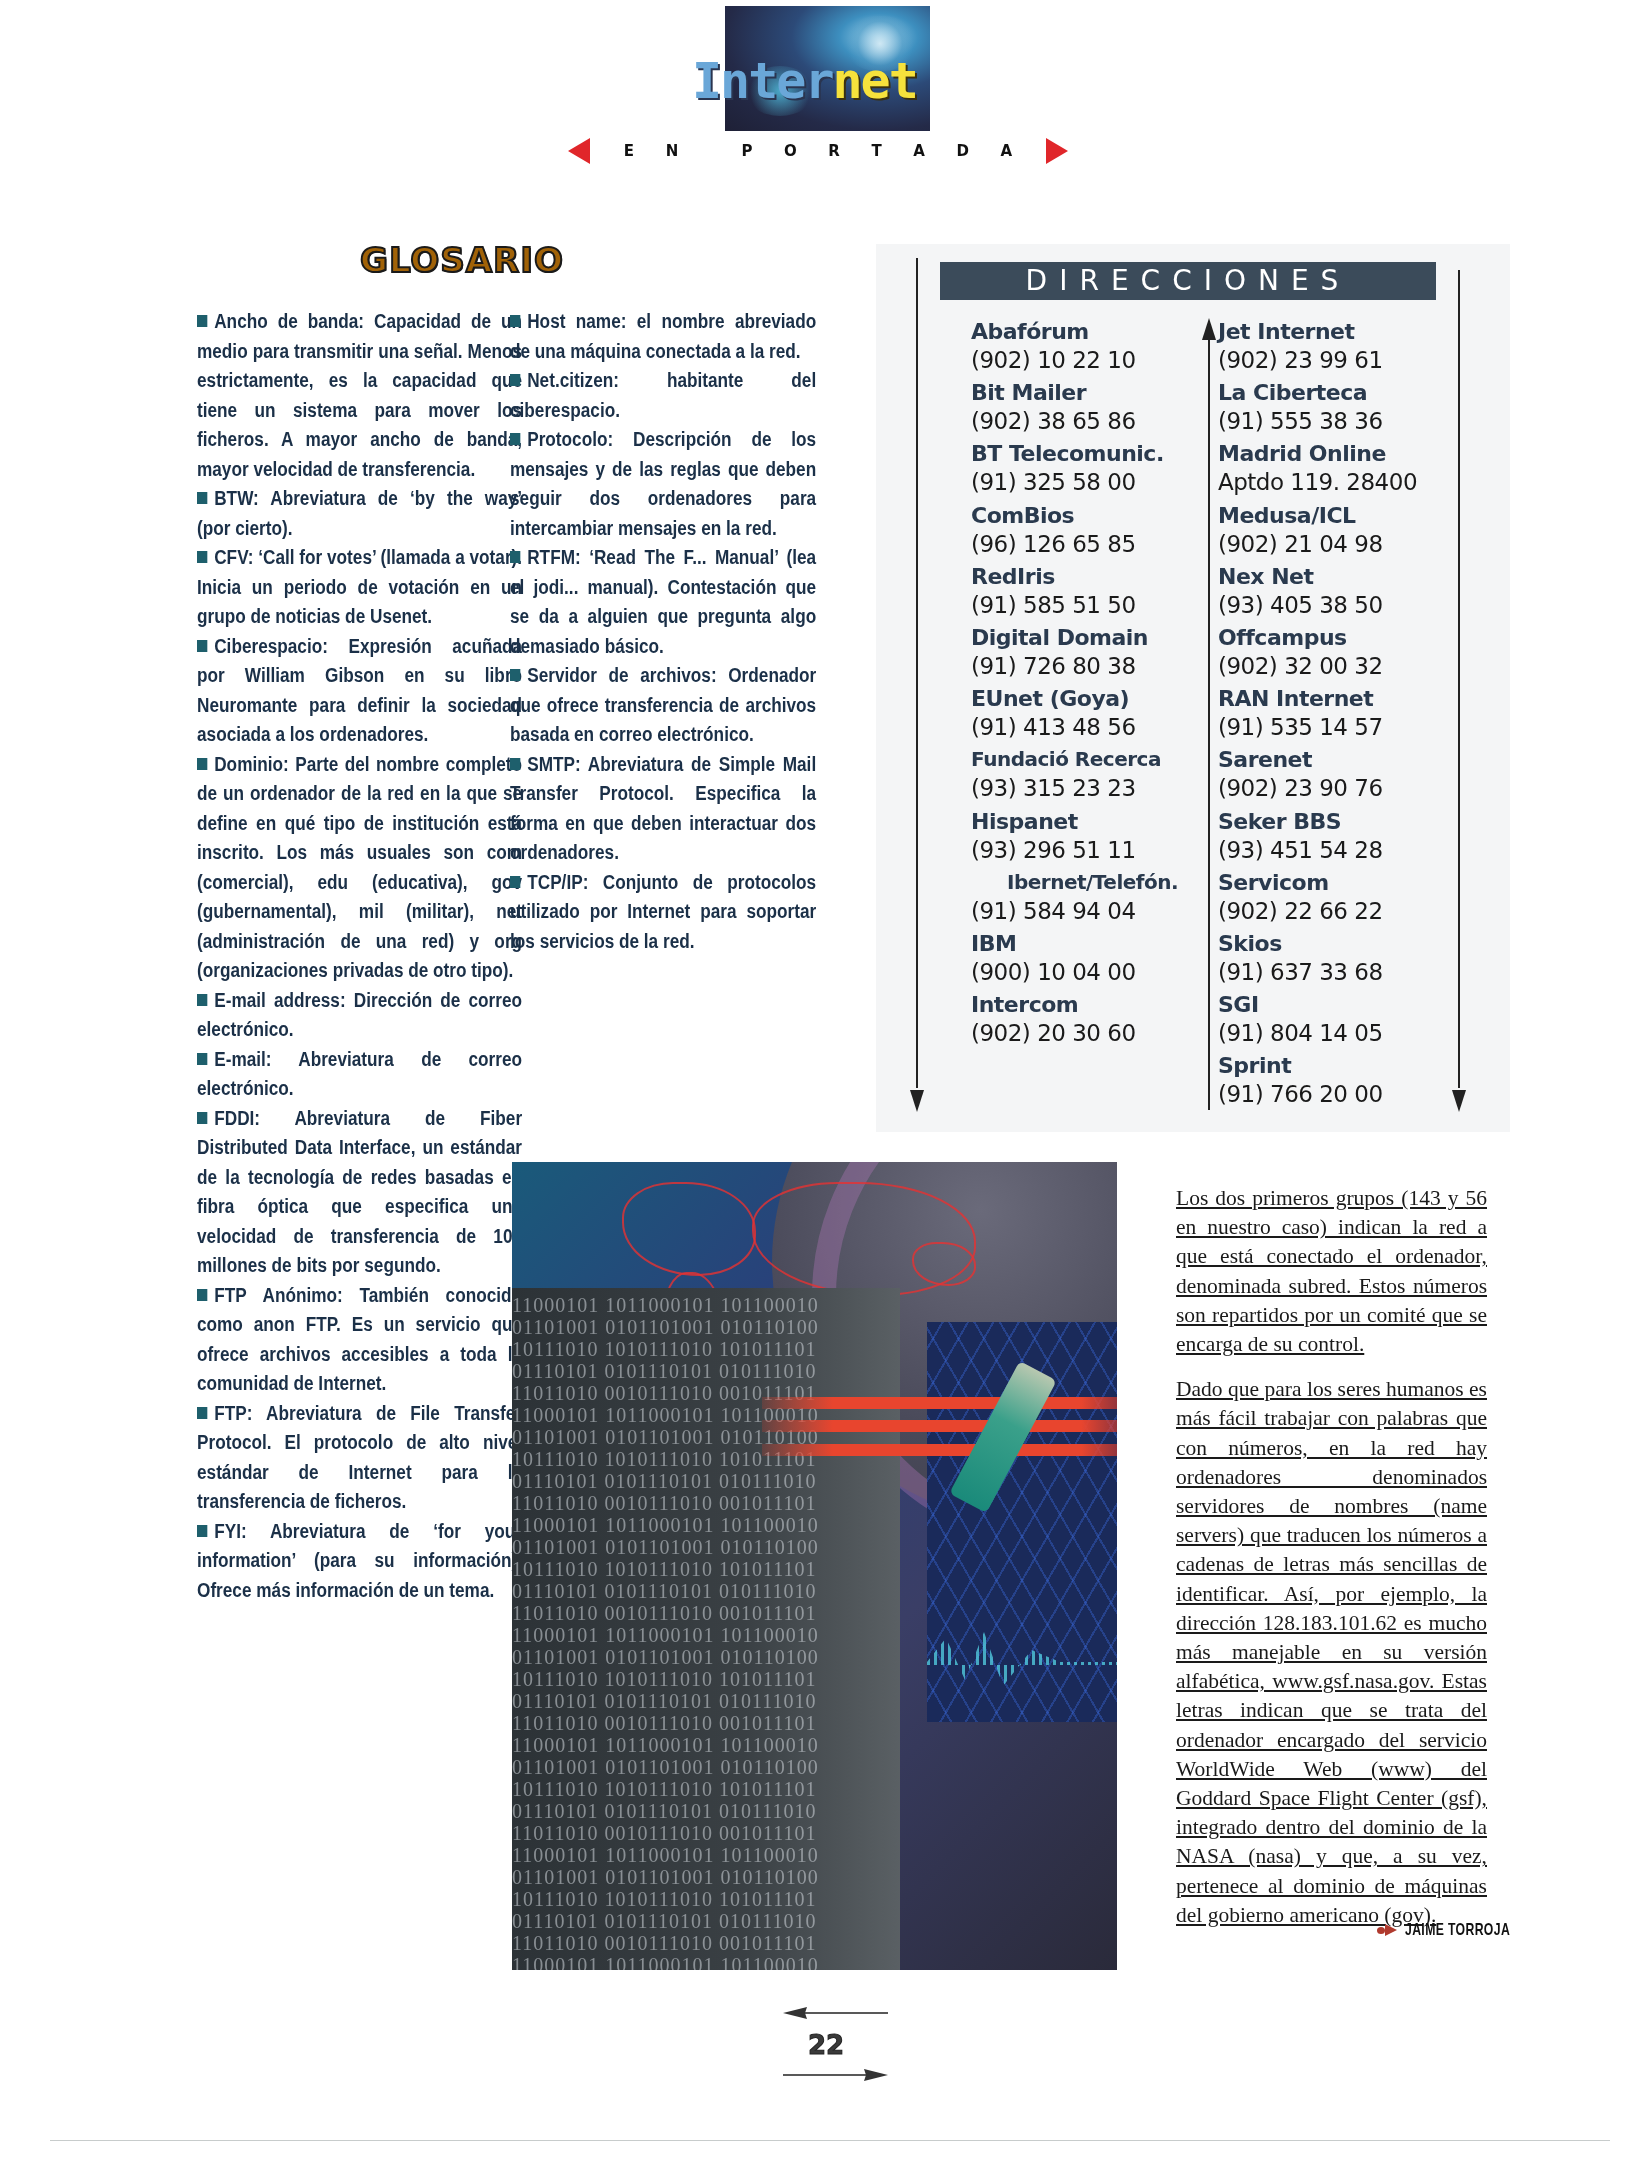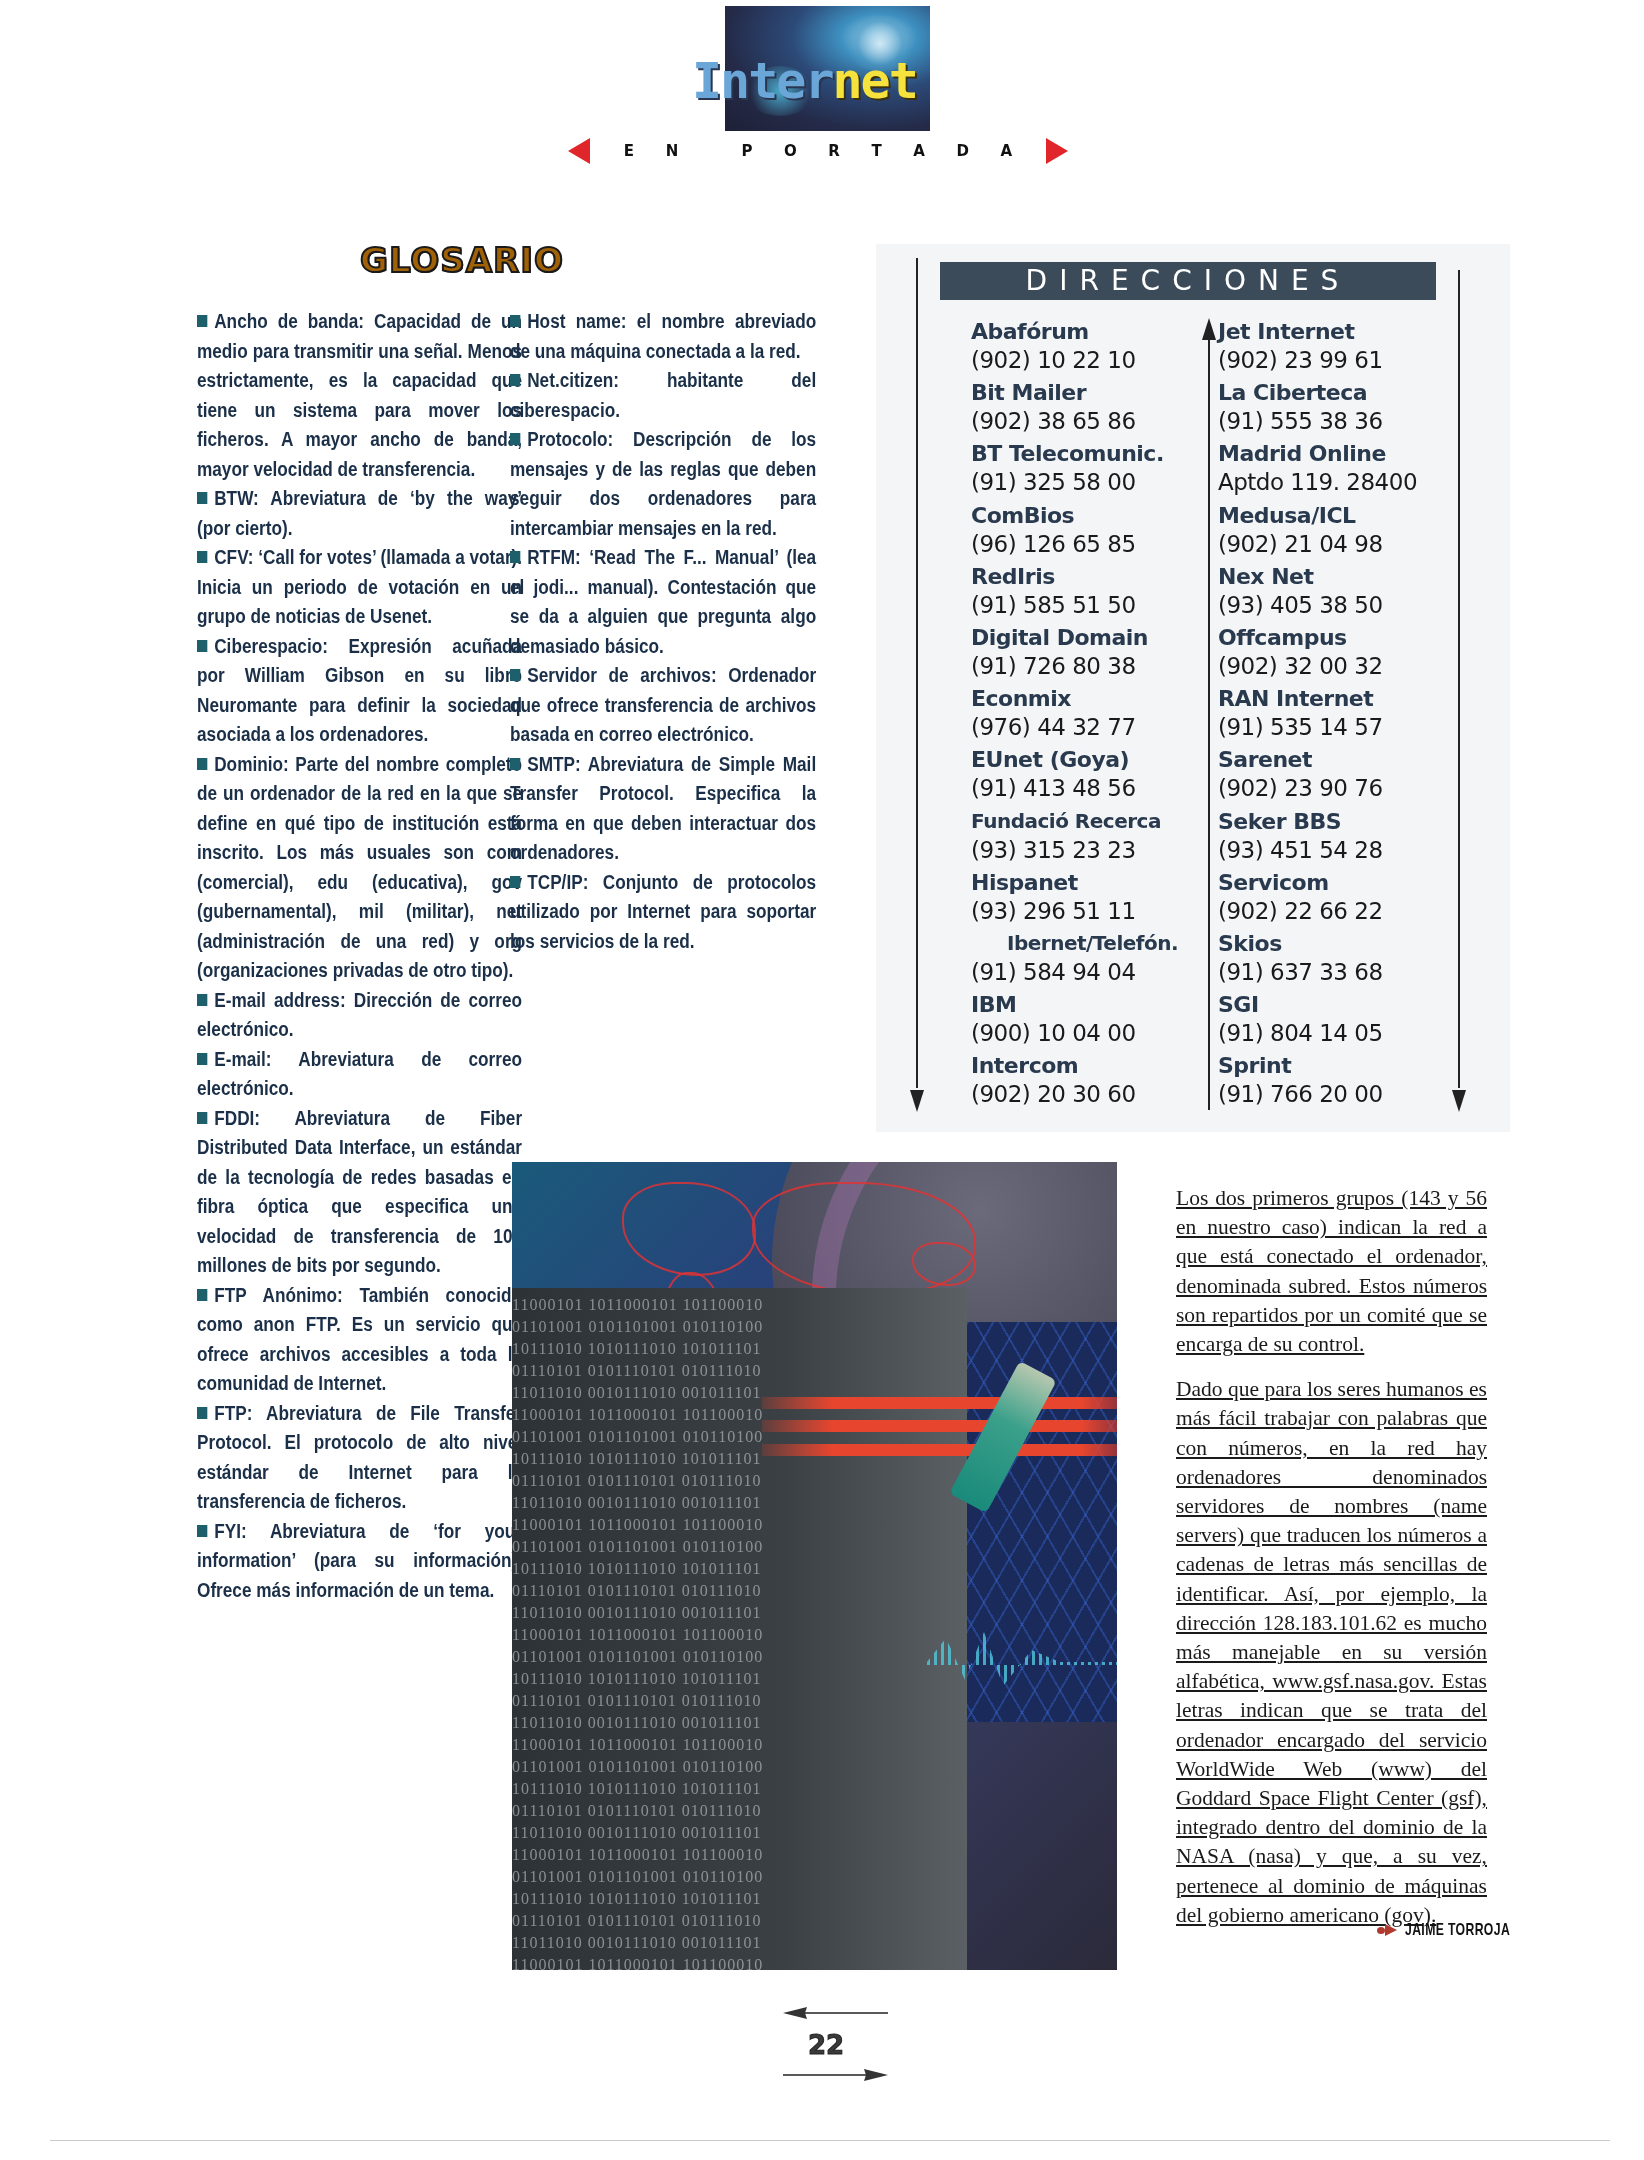--- a/index.html
+++ b/index.html
@@ -35,21 +35,21 @@
   #dir-col1{left:971px;top:318px;}
   #dir-col2{left:1218px;top:318px;}
   .dir-entry{height:61.2px;}
   .dir-name{font-family:"DejaVu Sans",sans-serif;font-weight:bold;font-size:22px;line-height:27px;color:#2a3a4e;letter-spacing:-0.5px;white-space:nowrap;}
   .dir-phone{font-family:"DejaVu Sans",sans-serif;font-size:23px;line-height:30px;color:#1a1a1a;letter-spacing:-0.5px;white-space:nowrap;}
 
   
   #art{left:512px;top:1162px;width:605px;height:808px;overflow:hidden;background:linear-gradient(135deg,#1a5a7a 0%,#2a3f7a 30%,#3a3e66 60%,#2a2a3a 100%);}
   #art .globe{position:absolute;left:260px;top:-160px;width:520px;height:520px;border-radius:50%;background:radial-gradient(circle at 40% 40%,#6a6a7a 0%,#4a4a5a 50%,#3a3a48 100%);}
   #art .ring{position:absolute;left:300px;top:-120px;width:460px;height:460px;border-radius:50%;border:24px solid rgba(180,120,190,0.35);}
-  #art .binary{position:absolute;left:0;top:126px;width:455px;height:682px;background:linear-gradient(90deg,#2c3236 0%,#3a4044 60%,#5a6064 100%);font-family:"Liberation Serif",serif;font-size:16px;line-height:22px;color:rgba(210,215,220,0.55);white-space:pre;overflow:hidden;letter-spacing:1px;padding-top:6px;}
+  #art .binary{position:absolute;left:0;top:126px;width:388px;height:682px;background:linear-gradient(90deg,#2c3236 0%,#3a4044 60%,#5a6064 100%);font-family:"Liberation Serif",serif;font-size:20px;line-height:22px;color:rgba(210,215,220,0.55);white-space:pre;overflow:hidden;letter-spacing:1px;padding-top:6px;}
   #art .hexes{position:absolute;left:415px;top:160px;width:190px;height:400px;background:repeating-linear-gradient(60deg,rgba(40,80,200,0.0) 0 20px,rgba(60,110,230,0.35) 20px 22px),repeating-linear-gradient(-60deg,rgba(40,80,200,0.0) 0 20px,rgba(60,110,230,0.35) 20px 22px),#1a2a5a;}
   #art .redband{position:absolute;left:250px;width:355px;height:12px;background:linear-gradient(90deg,rgba(230,60,40,0.2),#e8452e 20%,#e8452e 90%,rgba(230,60,40,0.6));}
   #art .phone{position:absolute;left:470px;top:200px;width:42px;height:150px;background:linear-gradient(180deg,#b8c8b0 0%,#3aa08a 40%,#1a8a7a 100%);transform:rotate(28deg);border-radius:6px;}
   #art .wave{position:absolute;left:415px;top:470px;width:190px;height:60px;background:repeating-linear-gradient(90deg,rgba(80,200,220,0.8) 0 3px,rgba(0,0,0,0) 3px 7px);clip-path:polygon(0 50%,10% 10%,20% 80%,30% 0,40% 90%,55% 30%,70% 50%,100% 50%,100% 55%,0 55%);}
   #art .map{position:absolute;border:2px solid rgba(230,50,50,0.8);border-radius:40% 55% 45% 60%;}
 
   
   #body-text{left:1160px;top:1168px;width:343px;font-family:"Liberation Serif",serif;font-size:21.5px;line-height:29.2px;color:#1a1a1a;text-align:justify;hyphens:manual;}
   #body-text p{margin:16px;text-decoration:underline;}
   #byline{left:1377px;top:1920px;display:flex;align-items:center;gap:6px;}
@@ -142,24 +142,20 @@
     </div>
   <div class="dir-entry">
       <div class="dir-name">RedIris</div>
       <div class="dir-phone">(91) 585 51 50</div>
     </div>
   <div class="dir-entry">
       <div class="dir-name">Digital Domain</div>
       <div class="dir-phone">(91) 726 80 38</div>
     </div>
   <div class="dir-entry">
-      <div class="dir-name">Econmix</div>
-      <div class="dir-phone">(976) 44 32 77</div>
-    </div>
-  <div class="dir-entry">
       <div class="dir-name">EUnet (Goya)</div>
       <div class="dir-phone">(91) 413 48 56</div>
     </div>
   <div class="dir-entry">
       <div class="dir-name" style="font-size:20px;">Fundació Recerca</div>
       <div class="dir-phone">(93) 315 23 23</div>
     </div>
   <div class="dir-entry">
       <div class="dir-name">Hispanet</div>
       <div class="dir-phone">(93) 296 51 11</div>

